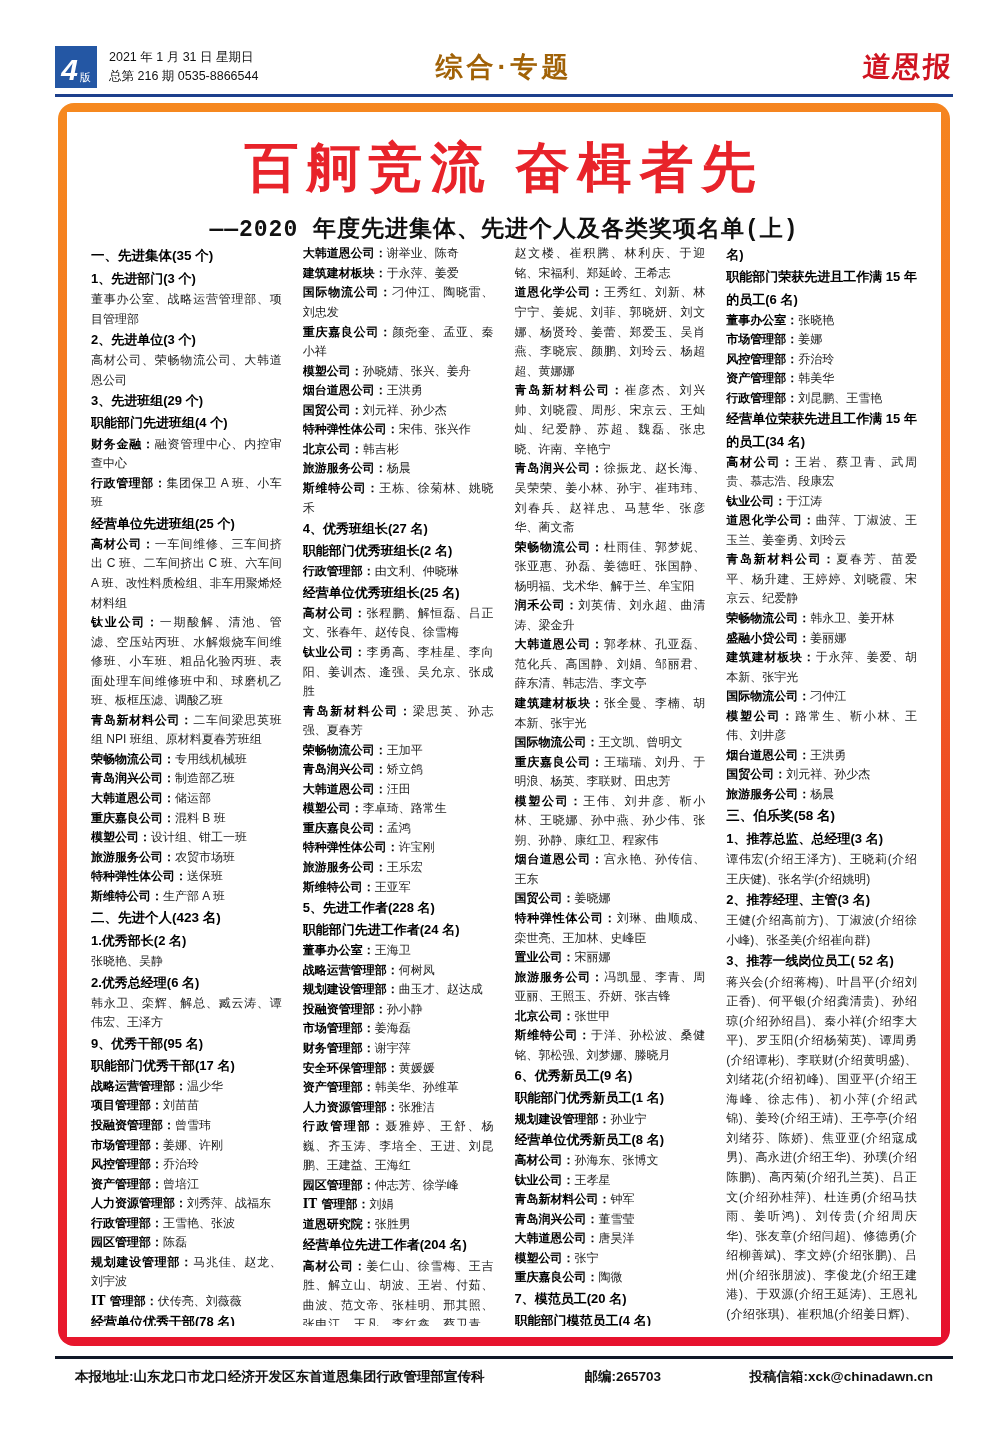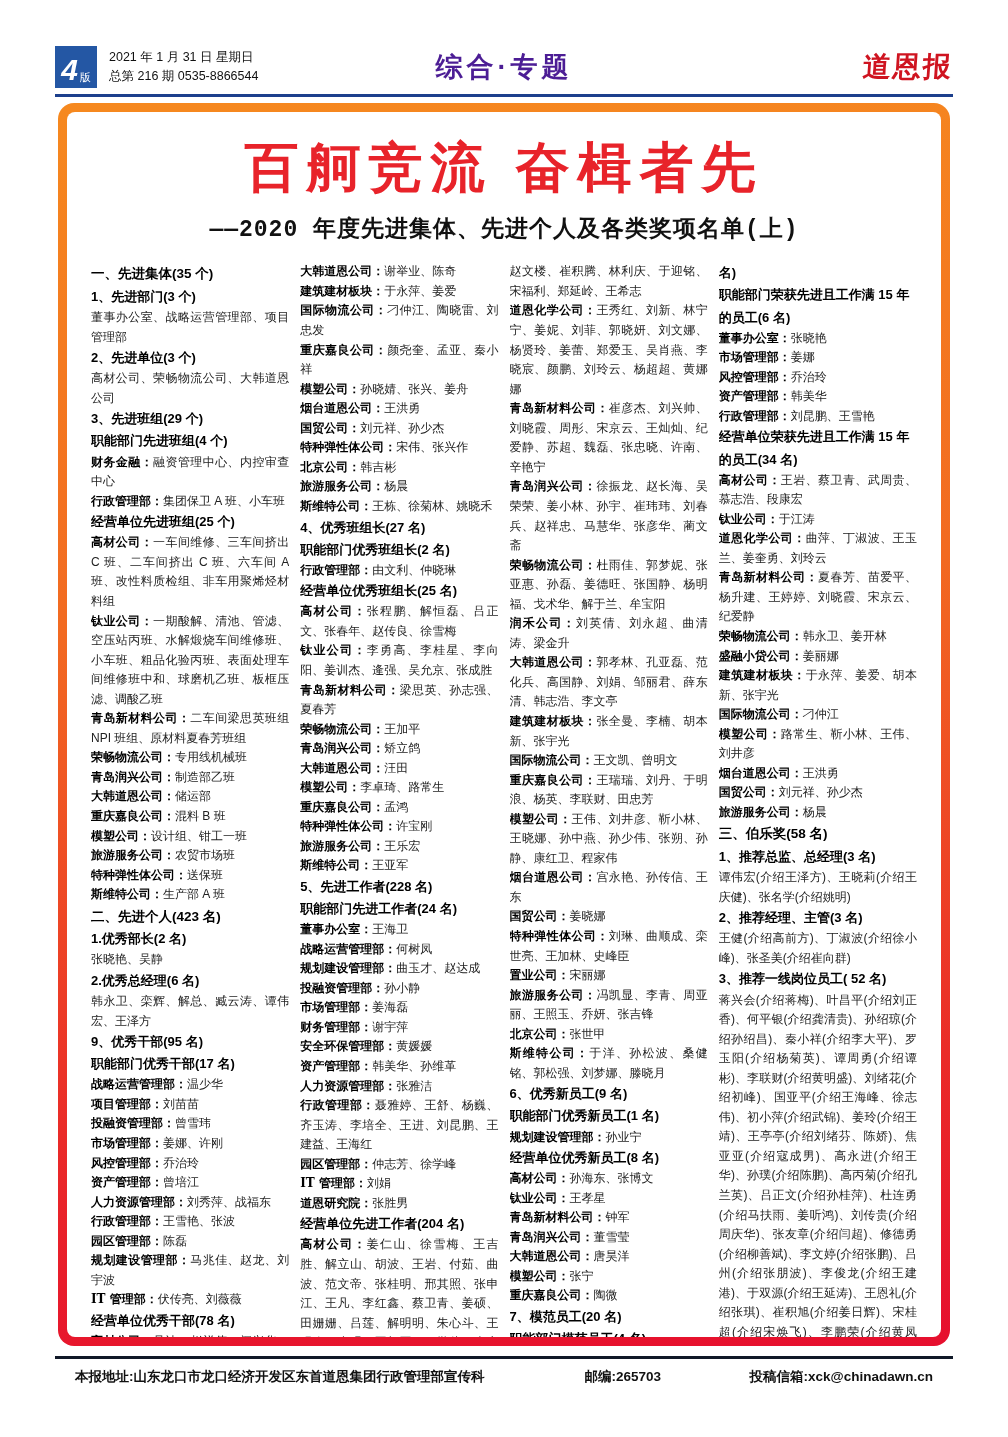--- a/index.html
+++ b/index.html
@@ -6,33 +6,33 @@
   html,body { background:#ffffff; }
   body { font-family:"Liberation Sans", sans-serif; }
   .page { width:1008px; height:1437px; background:#fff; position:relative; padding-top:44px; overflow:hidden; }
 
   
   .header { margin:0 55px; display:flex; align-items:center; height:46px; }
   .page-badge { width:42px; height:42px; background:#2457a4; color:#fff; display:flex; align-items:flex-end; justify-content:center; gap:2px; padding-bottom:3px; }
   .page-badge .num { font-size:30px; font-weight:bold; font-style:italic; line-height:1; }
   .page-badge .ban { font-size:11px; line-height:1.4; }
   .date-block { margin-left:12px; font-size:12.5px; color:#111; line-height:1.5; font-weight:normal; }
-  .section-title { position:absolute; left:0; right:0; text-align:center; font-size:27px; font-weight:bold; letter-spacing:4px; color:#4c1d95; }
+  .section-title { position:absolute; left:0; right:0; text-align:center; font-size:27px; font-weight:bold; letter-spacing:4px; color:#a16207; }
   .masthead { margin-left:auto; color:#cf1420; font-size:28px; font-weight:bold; font-family:"DejaVu Serif", serif; transform:skewX(-4deg); letter-spacing:2px; }
   .header-rule { height:3px; background:#1c3f8c; margin:4px 55px 0; }
 
   
   .main-box { margin:6px 58px 0; height:1243px; border-radius:16px; padding:9px; background:linear-gradient(175deg, #f6891f 0%, #f26a21 40%, #ea2b28 78%, #e60f2e 100%); }
-  .main-inner { background:#fff; border-radius:8px; height:100%; padding:26px 18px 10px; overflow:hidden; }
+  .main-inner { background:#fff; border-radius:0; height:100%; padding:26px 18px 10px; overflow:hidden; }
 
   .art-title { text-align:center; color:#e8232a; font-size:54px; font-weight:800; letter-spacing:8px; line-height:1.1; }
   .art-subtitle { text-align:center; color:#111; font-size:23px; font-weight:700; margin-top:16px; letter-spacing:1px;font-family:Liberation Mono, monospace; }
 
   
-  .columns { display:flex; gap:11px; margin-top:18px; height:1082px; overflow:hidden; padding:0 6px; }
+  .columns { display:flex; gap:21px; height:1082px; overflow:hidden; padding:0 6px; }
   .col { width:25%; overflow:hidden; font-size:12px; color:#1a1a1a; }
   .col-h1 { font-size:13.5px; font-weight:700; color:#000; line-height:1.75; }
   .col-h2 { font-size:13px; font-weight:700; color:#000; line-height:1.7; }
   .col-p { line-height:1.63; text-align:justify; }
   .col-p .lbl { font-weight:700; color:#000; font-family:"DejaVu Serif", serif; }
   .col-p .txt { color:#222; }
 
   
   .footer-rule { height:3px; background:#101828; margin:10px 55px 0; }
   .footer { margin:9px 75px 0; display:flex; align-items:center; font-size:13.5px; font-weight:700; color:#111; }

